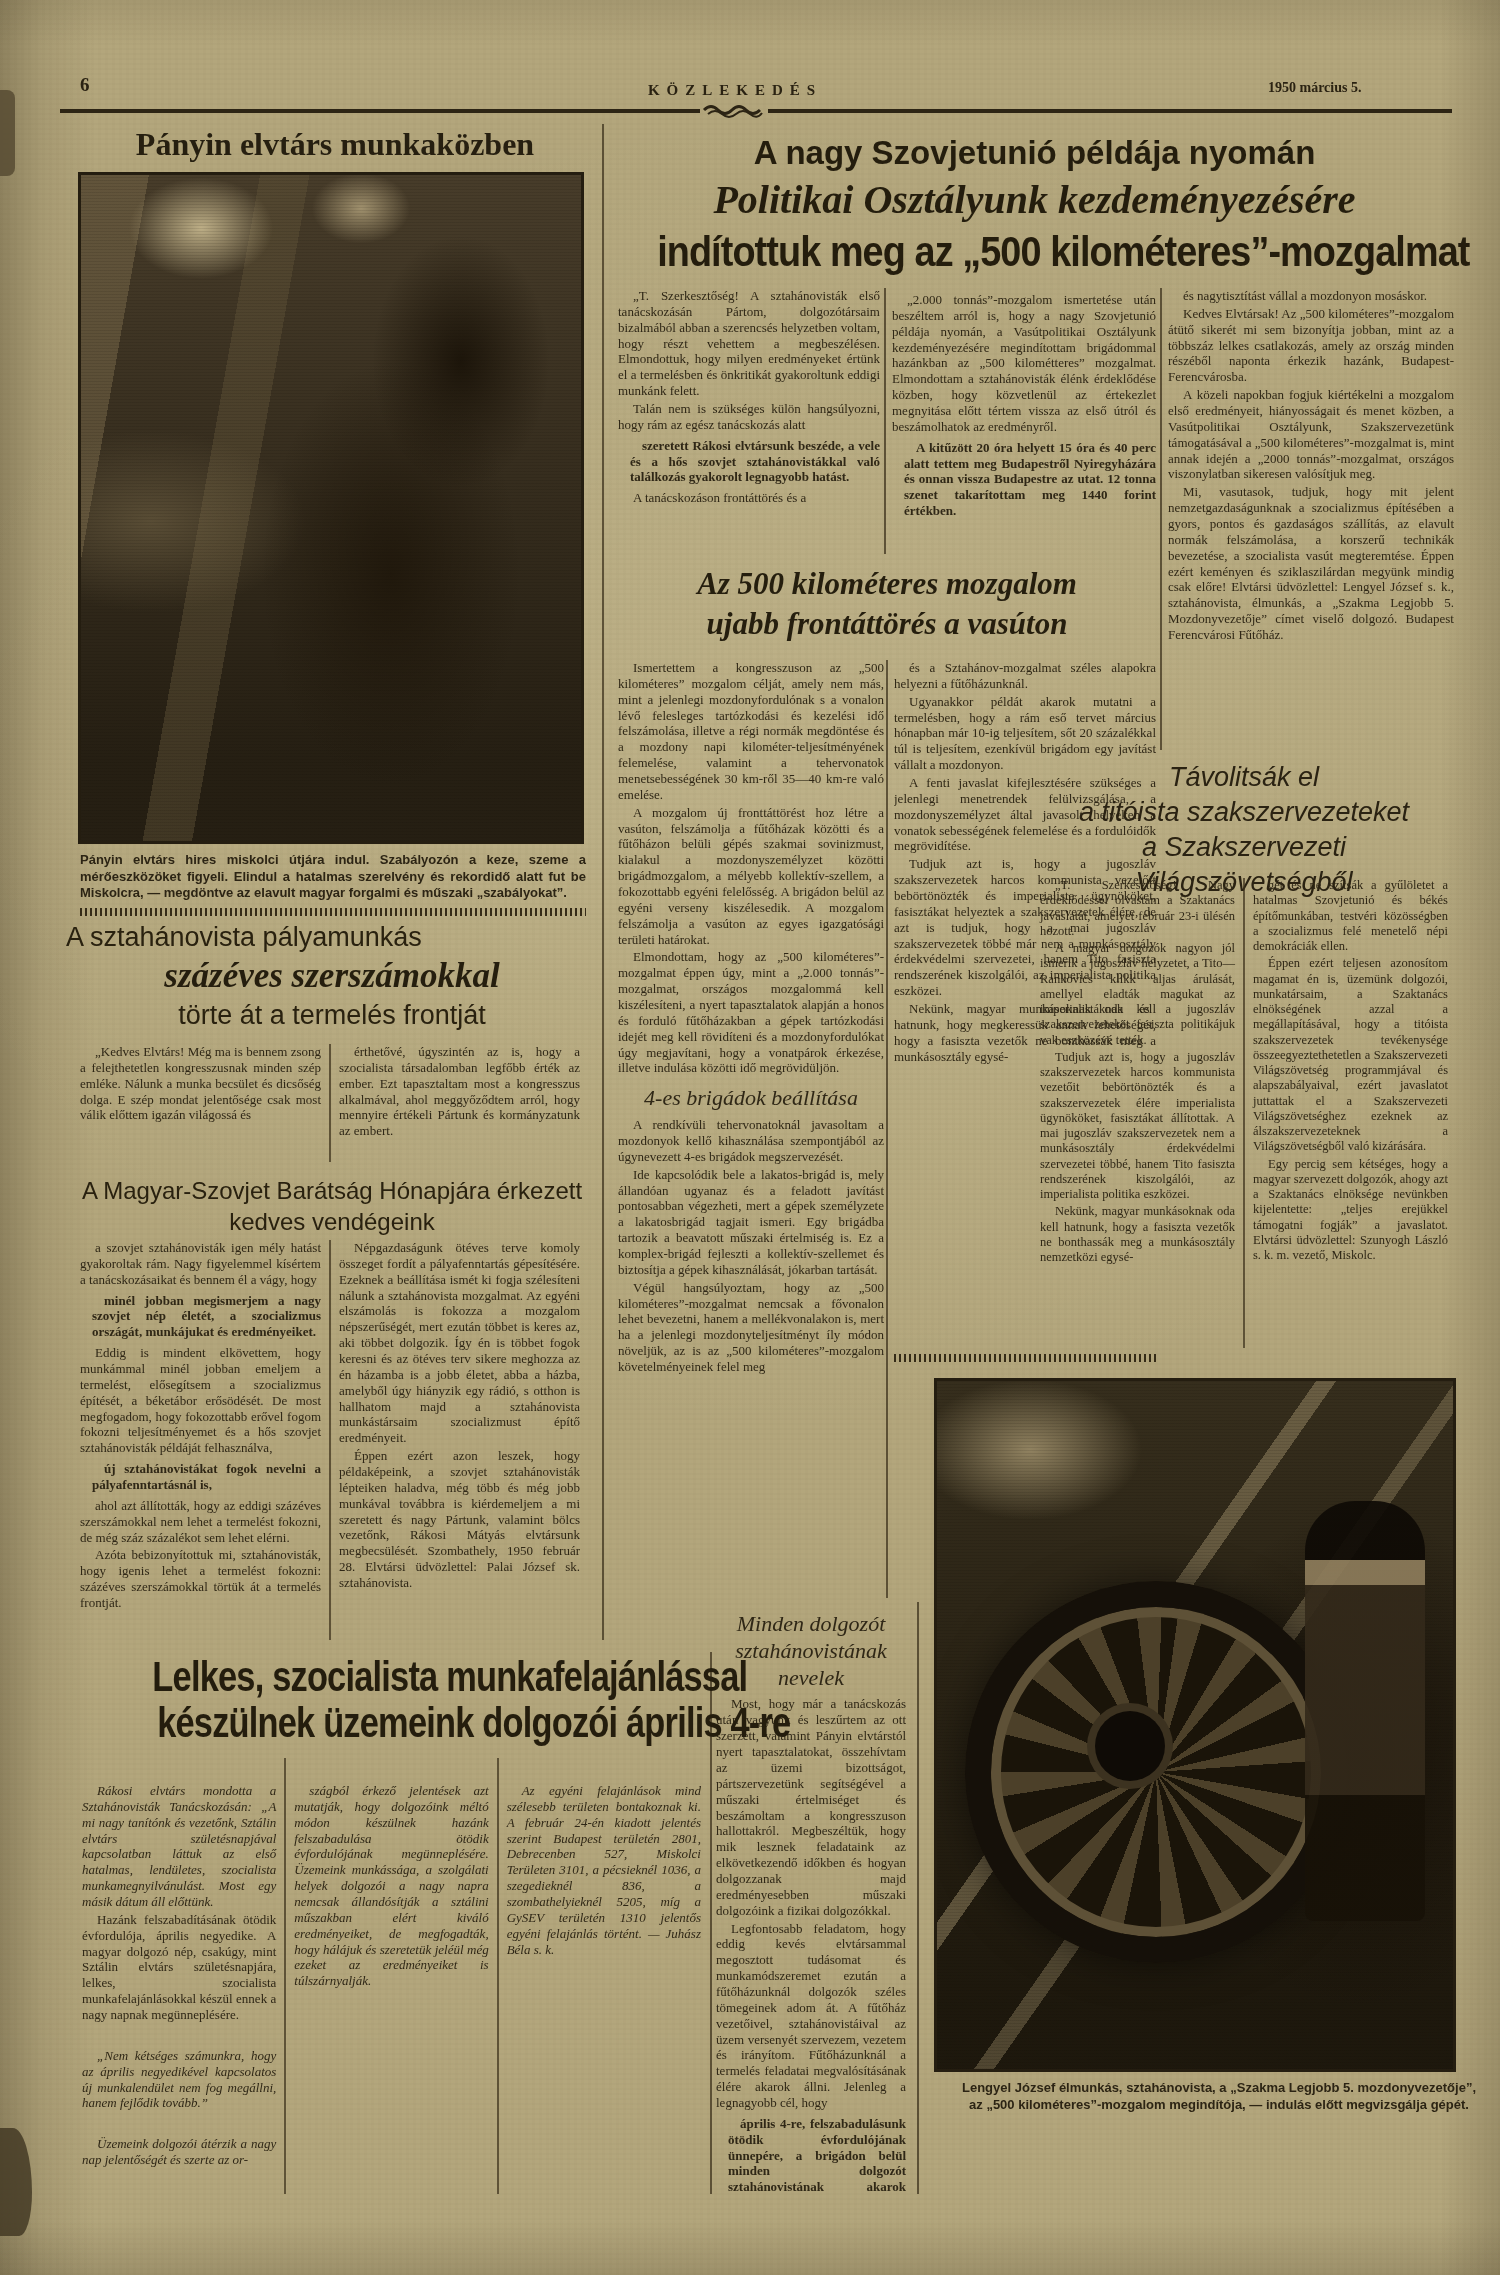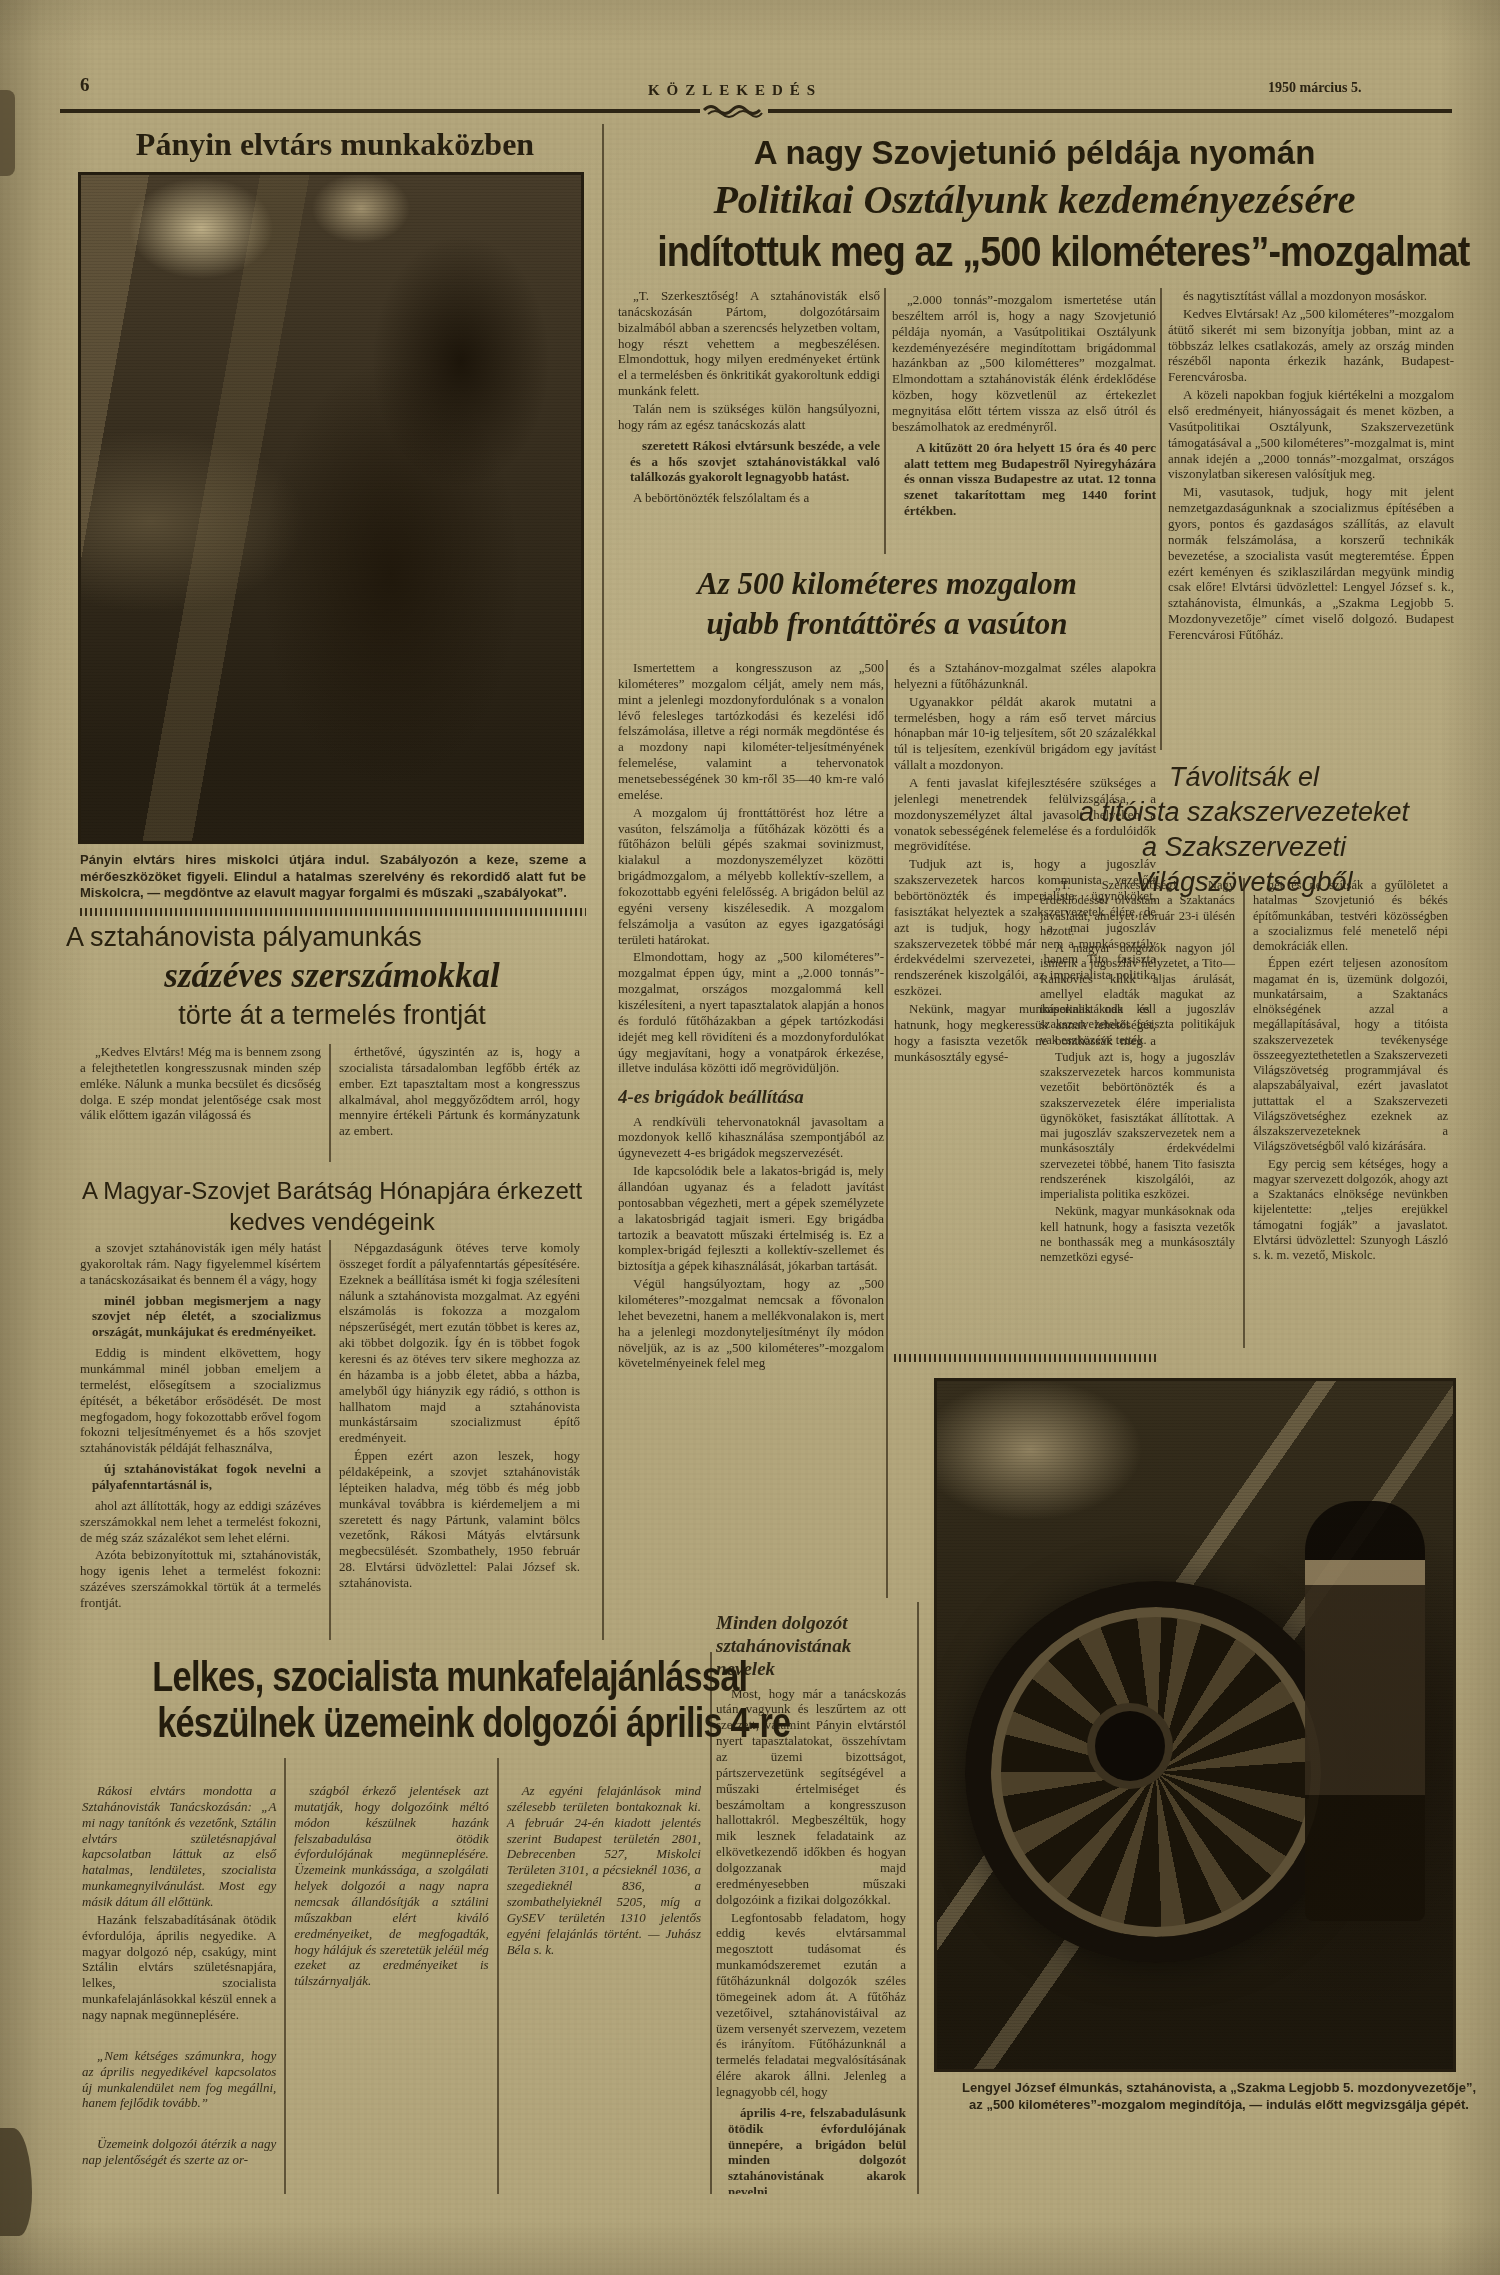--- a/index.html
+++ b/index.html
@@ -49,21 +49,21 @@
   .cols2 > div{flex:1;padding:0 8px;overflow:hidden;}
   .cols2 > div + div{border-left:2px solid rgba(58,47,26,.7);}
   .sztcols{left:72px;top:1044px;width:516px;height:118px;}
   .msz-h{left:78px;top:1168px;width:508px;text-align:center;font:400 24px/1.3 "Liberation Sans",sans-serif;color:#29210f;margin-top:7px;}
   .mszcols{left:72px;top:1240px;width:516px;height:400px;}
   
   .np{font:13px/1.22 "Liberation Serif",serif;text-align:justify;color:#2f2716;overflow:hidden;}
   .np p{margin:0 0 2px;text-indent:15px;}
   .np p.b{font-weight:700;text-indent:12px;padding:3px 0 3px 12px;}
   .np p.i{font-style:italic;margin-top:25px;}
-  .np p.sub{text-align:left;text-indent:0;font-weight:700;font-style:italic;font-size:19px;margin:9px 0 5px;}
+  .np p.sub{text-align:center;text-indent:0;font-weight:400;font-style:italic;font-size:22px;margin:9px 0 5px;}
   
   .mh1{left:612px;top:134px;width:845px;text-align:center;font:700 33px "Liberation Sans",sans-serif;color:#241d0d;}
   .mh2{left:612px;top:176px;width:845px;text-align:center;font:700 40px "Liberation Serif",serif;font-style:italic;color:#241d0d;}
   .mh3{left:612px;top:228px;width:845px;text-align:center;color:#241d0d;}
   .mh3 span{display:inline-block;font:700 42px "Liberation Sans",sans-serif;transform:scaleX(.9);white-space:nowrap;letter-spacing:-1px;}
   .c1{left:618px;top:288px;width:262px;height:266px;}
   .c2{left:892px;top:292px;width:264px;height:266px;}
   .c3{left:1168px;top:288px;width:286px;height:466px;}
   .m500h{left:618px;top:564px;width:538px;text-align:center;font:700 31px/1.3 "Liberation Serif",serif;font-style:italic;color:#251e0e;}
   .cL{left:618px;top:660px;width:266px;height:938px;}
@@ -160,21 +160,21 @@
   </div>
 
   <div class="abs mh1">A nagy Szovjetunió példája nyomán</div>
   <div class="abs mh2">Politikai Osztályunk kezdeményezésére</div>
   <div class="abs mh3"><span>indítottuk meg az „500 kilométeres”-mozgalmat</span></div>
 
   <div class="abs np c1">
       <p>„T. Szerkesztőség! A sztahánovisták első tanácskozásán Pártom, dolgozótársaim bizalmából abban a szerencsés helyzetben voltam, hogy részt vehettem a megbeszélésen. Elmondottuk, hogy milyen eredményeket értünk el a termelésben és önkritikát gyakoroltunk eddigi munkánk felett.</p>
       <p>Talán nem is szükséges külön hangsúlyozni, hogy rám az egész tanácskozás alatt</p>
       <p class="b">szeretett Rákosi elvtársunk beszéde, a vele és a hős szovjet sztahánovistákkal való találkozás gyakorolt legnagyobb hatást.</p>
-      <p>A bebörtönözték felszólaltam és a</p>
+      <p>A tanácskozáson frontáttörés és a</p>
     </div>
   <div class="abs np c2">
       <p>„2.000 tonnás”-mozgalom ismertetése után beszéltem arról is, hogy a nagy Szovjetunió példája nyomán, a Vasútpolitikai Osztályunk kezdeményezésére megindítottam brigádommal hazánkban az „500 kilométteres” mozgalmat. Elmondottam a sztahánovisták élénk érdeklődése közben, hogy közvetlenül az értekezlet megnyitása előtt tértem vissza az első útról és beszámolhatok az eredményről.</p>
       <p class="b">A kitűzött 20 óra helyett 15 óra és 40 perc alatt tettem meg Budapestről Nyiregyházára és onnan vissza Budapestre az utat. 12 tonna szenet takarítottam meg 1440 forint értékben.</p>
     </div>
   <div class="abs np c3">
       <p>és nagytisztítást vállal a mozdonyon mosáskor.</p>
       <p>Kedves Elvtársak! Az „500 kilométeres”-mozgalom átütő sikerét mi sem bizonyítja jobban, mint az a többszáz lelkes csatlakozás, amely az ország minden részéből naponta érkezik hazánk, Budapest-Ferencvárosba.</p>
       <p>A közeli napokban fogjuk kiértékelni a mozgalom első eredményeit, hiányosságait és menet közben, a Vasútpolitikai Osztályunk, Szakszervezetünk támogatásával a „500 kilométeres”-mozgalmat is, mint annak idején a „2000 tonnás”-mozgalmat, országos viszonylatban sikeresen valósítjuk meg.</p>
       <p>Mi, vasutasok, tudjuk, hogy mit jelent nemzetgazdaságunknak a szocializmus építésében a gyors, pontos és gazdaságos szállítás, az elavult normák felszámolása, a korszerű technikák bevezetése, a szocialista vasút megteremtése. Éppen ezért keményen és sziklaszilárdan megyünk mindig csak előre! Elvtársi üdvözlettel: Lengyel József s. k., sztahánovista, élmunkás, a „Szakma Legjobb 5. Mozdonyvezetője” címet viselő dolgozó. Budapest Ferencvárosi Fűtőház.</p>

